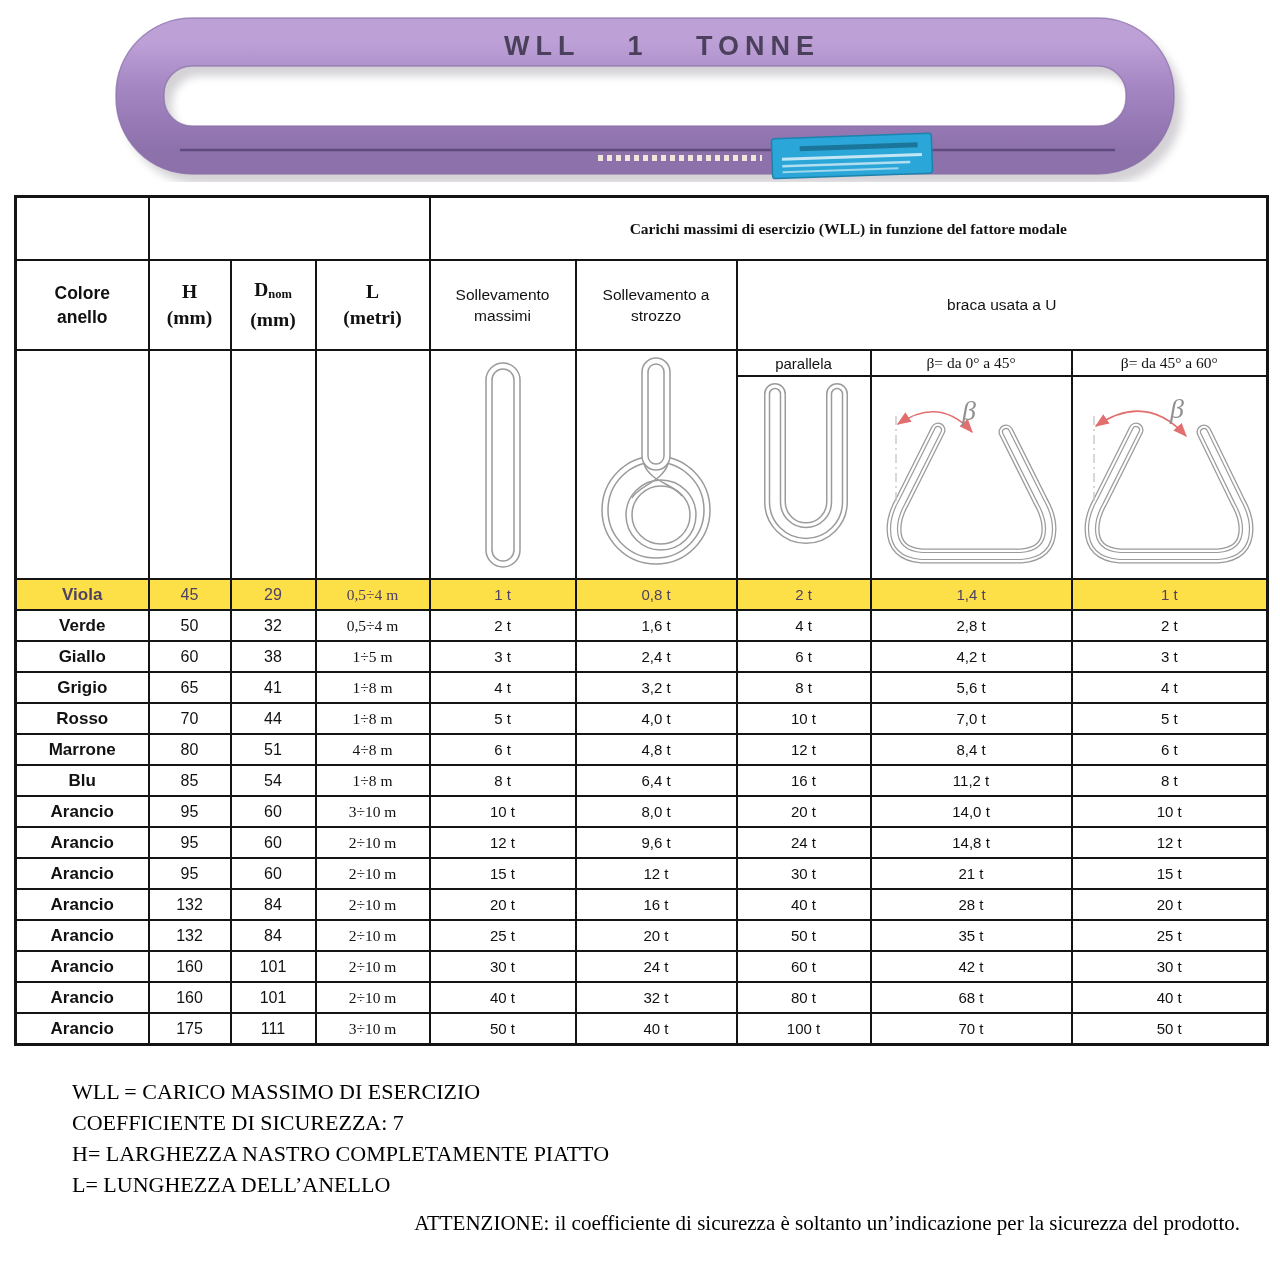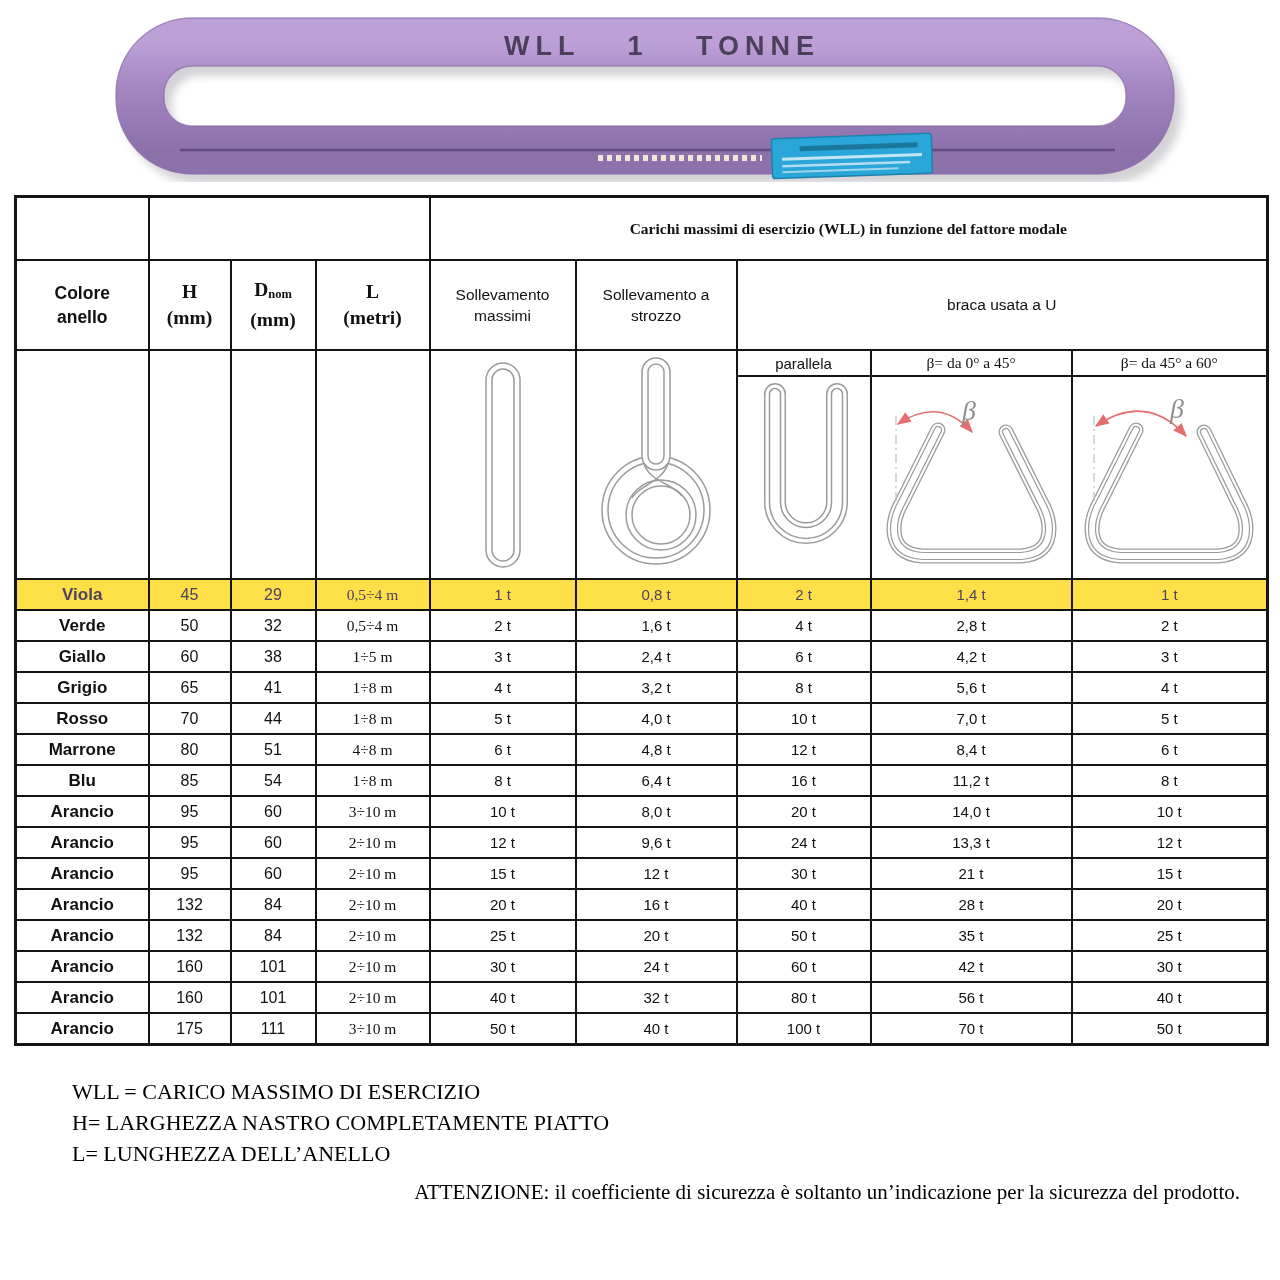--- a/index.html
+++ b/index.html
@@ -279,21 +279,21 @@
         <td class="c-ton">10 t</td>
       </tr>
       <tr>
         <td class="c-color">Arancio</td>
         <td class="c-num">95</td>
         <td class="c-num">60</td>
         <td class="c-len">2÷10 m</td>
         <td class="c-ton">12 t</td>
         <td class="c-ton">9,6 t</td>
         <td class="c-ton">24 t</td>
-        <td class="c-ton">13,3 t</td>
+        <td class="c-ton">14,8 t</td>
         <td class="c-ton">12 t</td>
       </tr>
       <tr>
         <td class="c-color">Arancio</td>
         <td class="c-num">95</td>
         <td class="c-num">60</td>
         <td class="c-len">2÷10 m</td>
         <td class="c-ton">15 t</td>
         <td class="c-ton">12 t</td>
         <td class="c-ton">30 t</td>
@@ -334,38 +334,39 @@
         <td class="c-ton">30 t</td>
       </tr>
       <tr>
         <td class="c-color">Arancio</td>
         <td class="c-num">160</td>
         <td class="c-num">101</td>
         <td class="c-len">2÷10 m</td>
         <td class="c-ton">40 t</td>
         <td class="c-ton">32 t</td>
         <td class="c-ton">80 t</td>
-        <td class="c-ton">56 t</td>
+        <td class="c-ton">68 t</td>
         <td class="c-ton">40 t</td>
       </tr>
       <tr>
         <td class="c-color">Arancio</td>
         <td class="c-num">175</td>
         <td class="c-num">111</td>
         <td class="c-len">3÷10 m</td>
         <td class="c-ton">50 t</td>
         <td class="c-ton">40 t</td>
         <td class="c-ton">100 t</td>
         <td class="c-ton">70 t</td>
         <td class="c-ton">50 t</td>
       </tr>
     </tbody>
 </table>
 
 <div class="legend">
   <div>WLL = CARICO MASSIMO DI ESERCIZIO</div>
+  <div>COEFFICIENTE DI SICUREZZA: 7</div>
   <div>H= LARGHEZZA NASTRO COMPLETAMENTE PIATTO</div>
   <div>L= LUNGHEZZA DELL’ANELLO</div>
 </div>
 
 <div class="attention">
   <div>ATTENZIONE: il coefficiente di sicurezza è soltanto un’indicazione per la sicurezza del prodotto.</div>
 </div>
 
 </body></html>

